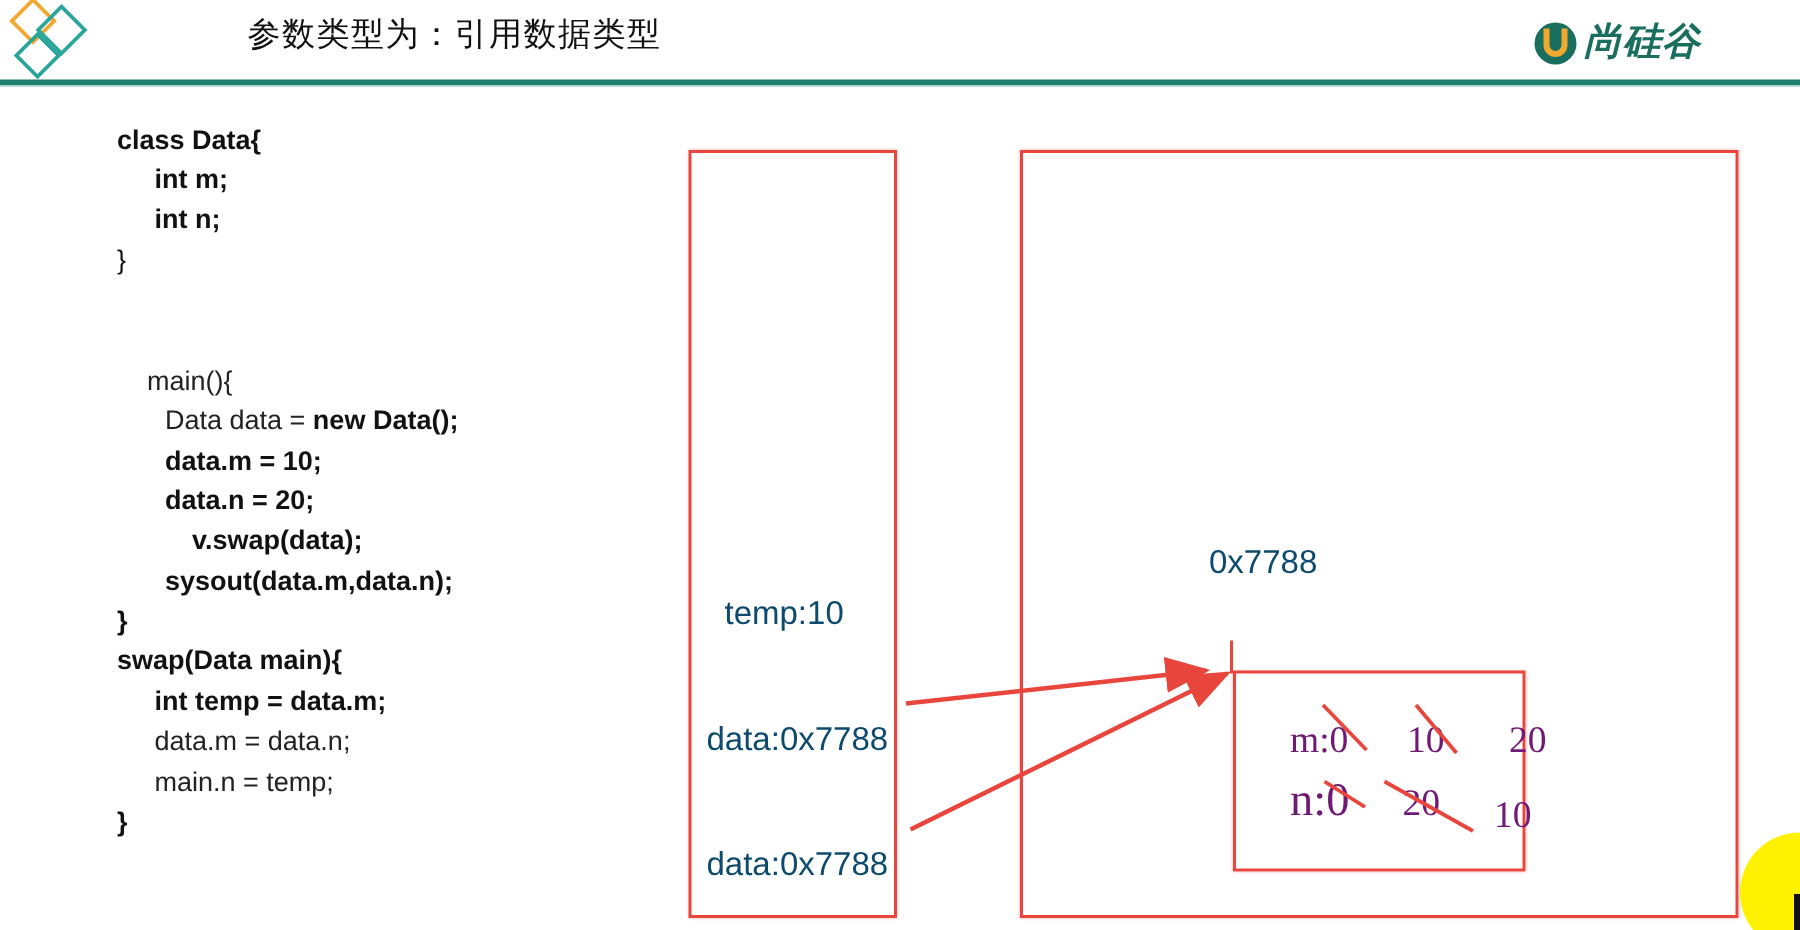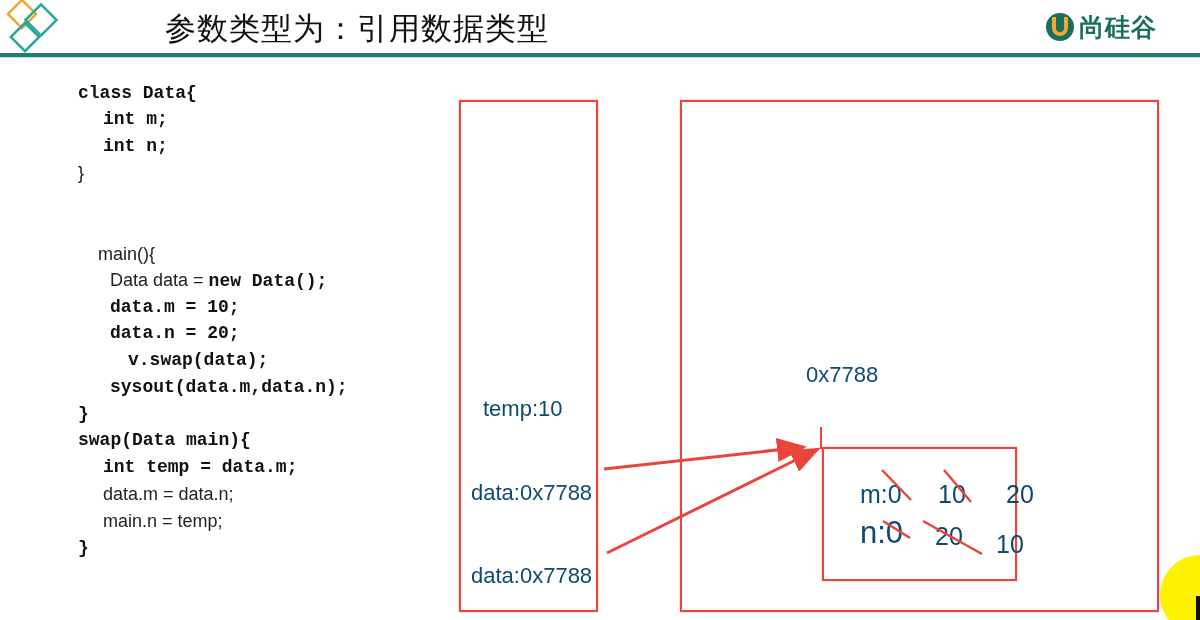--- a/index.html
+++ b/index.html
@@ -1,35 +1,35 @@
 <!DOCTYPE html>
 <html><head>
 <meta charset="utf-8">
 <style>
   html, body { margin:0; padding:0; }
   body { width:1200px; height:620px; background:#ffffff; position:relative; overflow:hidden;
          font-family:"Liberation Sans", "DejaVu Sans", sans-serif; }
   .header { position:absolute; left:0; top:0; width:1200px; height:58px; }
   .logo-diamonds { position:absolute; left:0; top:0; width:70px; height:56px; }
-  .page-title { position:absolute; left:165px; top:8px; font-size:31px; color:#111; letter-spacing:1px;
+  .page-title { position:absolute; left:165px; top:8px; font-size:22px; color:#111; letter-spacing:1px;
                 font-family:"DejaVu Sans", sans-serif; }
-  .brand { position:absolute; left:1045px; top:10px; height:34px; display:flex; align-items:center; }
+  .brand { position:absolute; left:1022px; top:10px; height:34px; display:flex; align-items:flex-end;font-style:italic; }
   .brand-mark { width:30px; height:30px; position:relative; }
   .brand-text { font-size:25px; font-weight:bold; color:#1a6e5e; margin-left:4px; font-family:"DejaVu Sans", sans-serif; letter-spacing:1px; }
   .rule { position:absolute; left:0; top:53px; width:1200px; height:4px; background:#1f7f70; }
   .rule2 { position:absolute; left:0; top:57px; width:1200px; height:1px; background:#bfe1da; }
 
   .code { position:absolute; left:0; top:0; font-size:18px; color:#111; }
   .code .line { position:absolute; white-space:pre; line-height:22px; }
-  .b { font-weight:bold;font-family:Liberation Mono, monospace; }
+  .b { font-weight:bold; }
   .n { font-weight:normal; color:#222; }
 
   .box { position:absolute; border:2px solid #e8463c; box-shadow:0 0 2px rgba(232,70,60,0.45); }
   .label { position:absolute; font-size:22px; color:#0c4a6e; white-space:nowrap; }
-  .val { position:absolute; font-size:27px; color:#0c4a6e; white-space:nowrap; }
+  .val { position:absolute; font-size:27px; color:#701a75; white-space:nowrap;font-family:Liberation Serif, serif; }
   svg.overlay { position:absolute; left:0; top:0; pointer-events:none; }
   .cursor-dot { position:absolute; left:1160px; top:555px; width:80px; height:80px; border-radius:50%; background:#fff200; }
   .cursor-bar { position:absolute; left:1196px; top:596px; width:4px; height:24px; background:#111; }
 </style>
 </head>
 <body>
 
 <div class="header">
   <svg class="logo-diamonds" viewBox="0 0 70 56">
     <rect x="12" y="4" width="20" height="20" transform="rotate(45 22 14)" fill="none" stroke="#f0a830" stroke-width="2.5"></rect>

